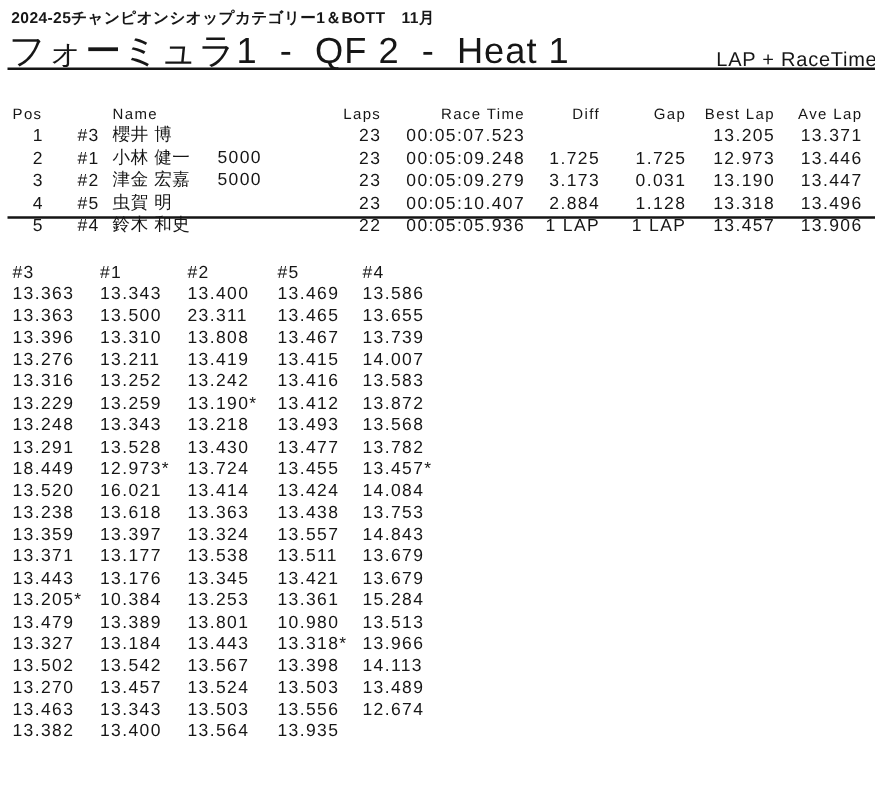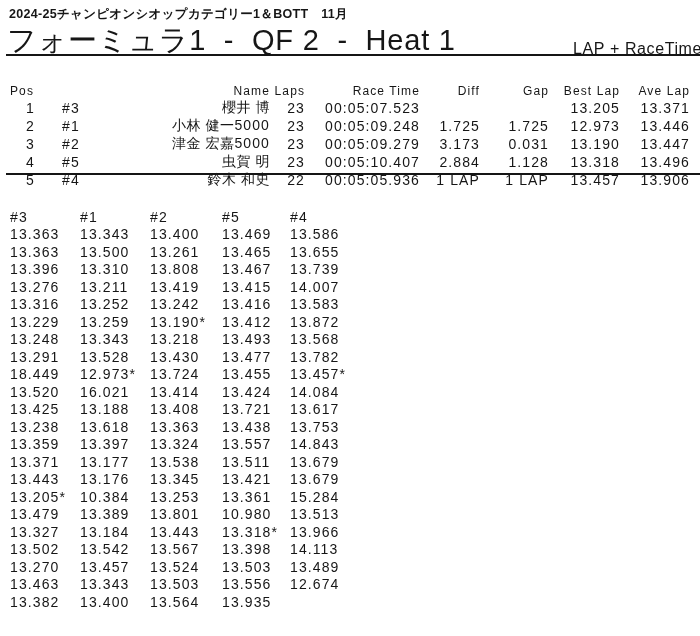--- a/index.html
+++ b/index.html
@@ -34,21 +34,21 @@
     font-size:14px;letter-spacing:1.1px;margin-top:16px;
   }
   .results th{
     font-size:12px;font-weight:normal;height:17px;padding:0;
     letter-spacing:1.1px;white-space:nowrap;
   }
   .results td{height:17px;padding:0;white-space:nowrap;}
   .results .c-pos{text-align:right;}
   .results th.c-pos{text-align:left;}
   .results .c-car{text-align:left;padding-left:27px;}
-  .results .c-name{text-align:right;}
+  .results .c-name{text-align:left;}
   .results .c-laps,.results .c-race,.results .c-diff,
   .results .c-gap,.results .c-best,.results .c-ave{text-align:right;}
   .name-main{display:inline-block;width:84px;letter-spacing:0.5px;}
   .name-tag{letter-spacing:1.1px;}
 
   .laps-table{
     position:absolute;left:10px;top:208px;width:360px;
     font-size:14px;letter-spacing:1.1px;
   }
   .laps-table th,.laps-table td{
@@ -172,21 +172,21 @@
         <tr>
           <td>13.363</td>
           <td>13.343</td>
           <td>13.400</td>
           <td>13.469</td>
           <td>13.586</td>
         </tr>
         <tr>
           <td>13.363</td>
           <td>13.500</td>
-          <td>13.261</td>
+          <td>23.311</td>
           <td>13.465</td>
           <td>13.655</td>
         </tr>
         <tr>
           <td>13.396</td>
           <td>13.310</td>
           <td>13.808</td>
           <td>13.467</td>
           <td>13.739</td>
         </tr>
@@ -233,27 +233,20 @@
           <td>13.457*</td>
         </tr>
         <tr>
           <td>13.520</td>
           <td>16.021</td>
           <td>13.414</td>
           <td>13.424</td>
           <td>14.084</td>
         </tr>
         <tr>
-          <td>13.425</td>
-          <td>13.188</td>
-          <td>13.408</td>
-          <td>13.721</td>
-          <td>13.617</td>
-        </tr>
-        <tr>
           <td>13.238</td>
           <td>13.618</td>
           <td>13.363</td>
           <td>13.438</td>
           <td>13.753</td>
         </tr>
         <tr>
           <td>13.359</td>
           <td>13.397</td>
           <td>13.324</td>

